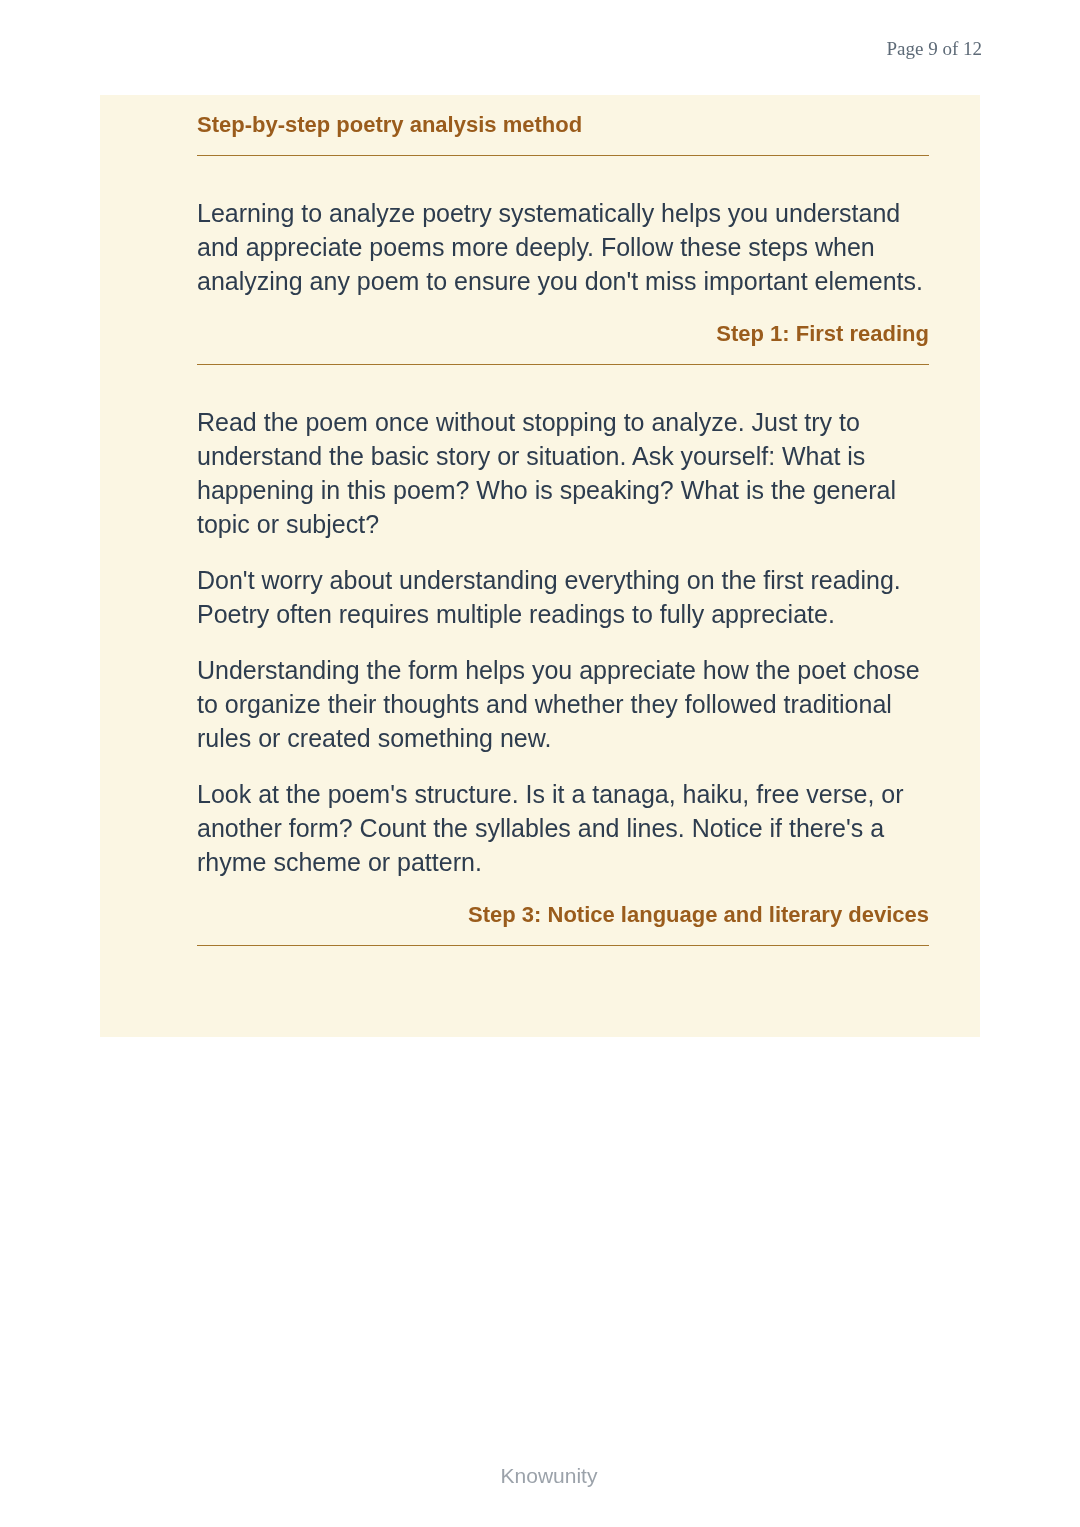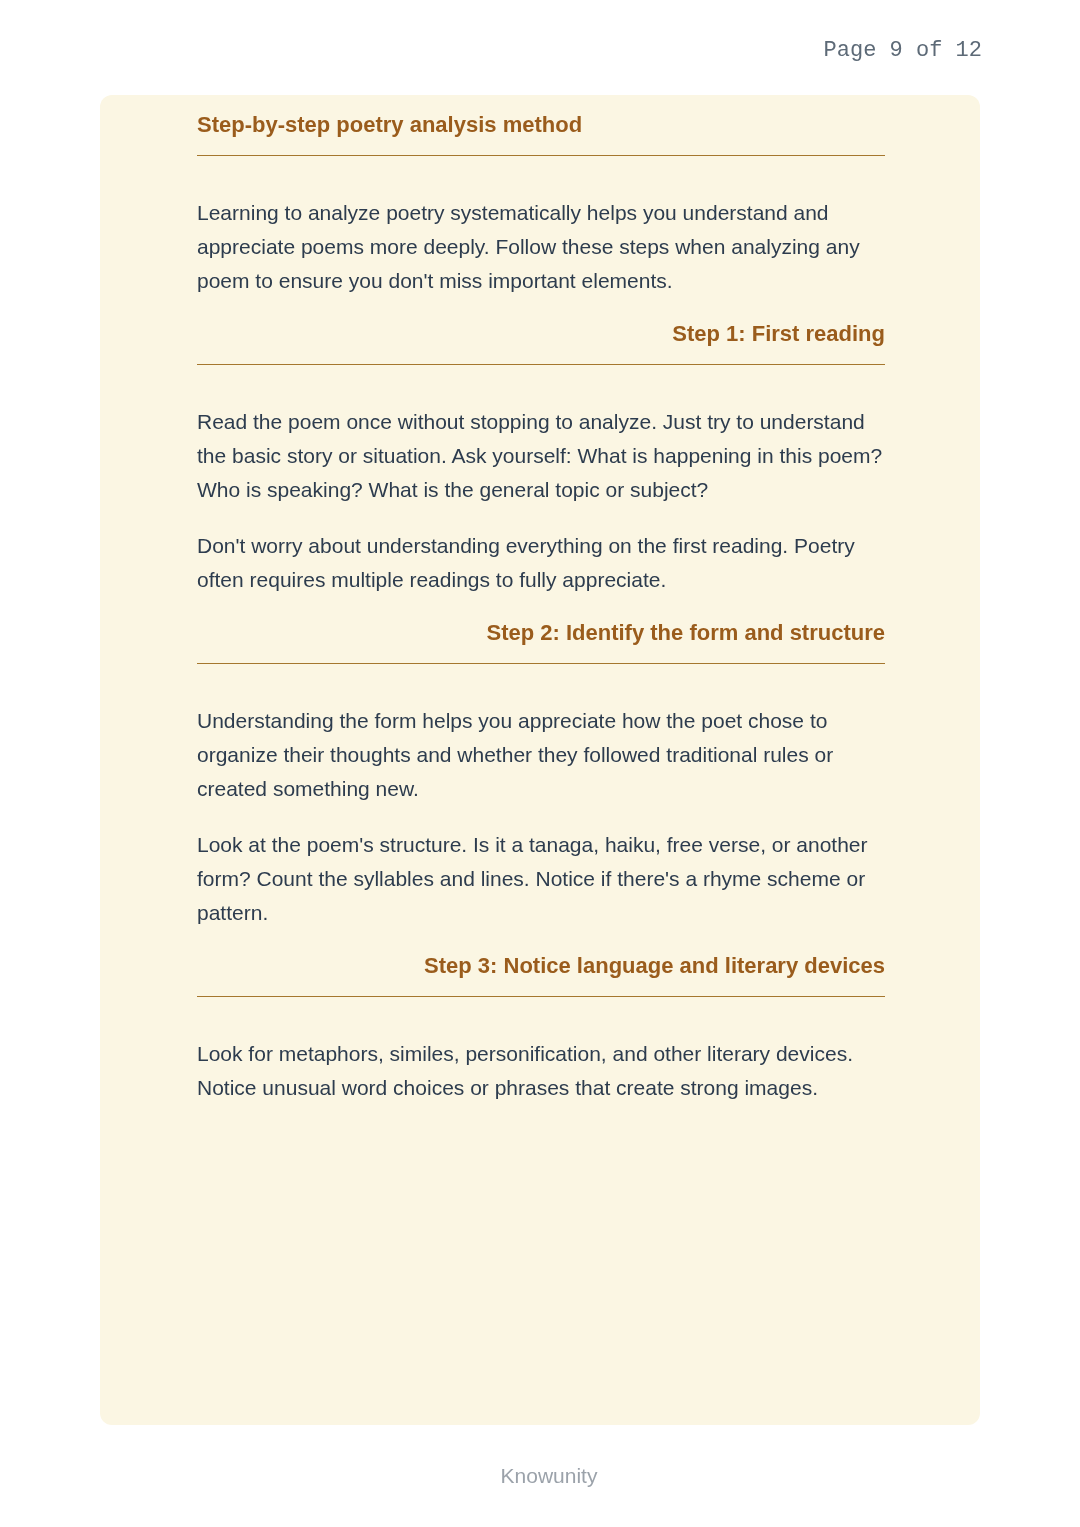--- a/index.html
+++ b/index.html
@@ -21,51 +21,50 @@
     position: relative;
     width: 1080px;
     height: 1527px;
     background: #ffffff;
     overflow: hidden;
   }
   .page-indicator {
     position: absolute;
     top: 38px;
     right: 98px;
-    font-family: Liberation Mono, monospace;
-    font-size: 22px;
+    font-family: Liberation Serif, serif;
+    font-size: 19px;
     color: var(--page-indicator);
   }
   .card {
     position: absolute;
     left: 100px;
     top: 95px;
     width: 880px;
-    height: 1330px;
+    height: 942px;
     background: var(--card-bg);
-    padding: 16px 95px 60px 97px;
-    border-radius: 12px;
+    padding: 16px 51px 60px 97px;
   }
   .doc-title,
   .section-heading {
     margin: 0 0 40px 0;
     font-size: 22px;
     line-height: 28px;
     font-weight: bold;
     color: var(--heading);
     padding-bottom: 16px;
     border-bottom: 1px solid var(--rule);
   }
   .section-heading {
     margin-top: 16px;
     text-align: right;
   }
   .body-text {
     margin: 0 0 22px 0;
-    font-size: 21px;
+    font-size: 25px;
     line-height: 34px;
     color: var(--body);
   }
   .footer-brand {
     position: absolute;
     top: 1464px;
     left: 0;
     width: 100%;
     text-align: center;
     font-size: 21px;
@@ -85,28 +84,26 @@
     <h1 class="doc-title">Step-by-step poetry analysis method</h1>
 
     <p class="body-text">Learning to analyze poetry systematically helps you understand and appreciate poems more deeply. Follow these steps when analyzing any poem to ensure you don't miss important elements.</p>
 
     <h2 class="section-heading">Step 1: First reading</h2>
 
     <p class="body-text">Read the poem once without stopping to analyze. Just try to understand the basic story or situation. Ask yourself: What is happening in this poem? Who is speaking? What is the general topic or subject?</p>
 
     <p class="body-text">Don't worry about understanding everything on the first reading. Poetry often requires multiple readings to fully appreciate.</p>
 
-    <h2 class="section-heading">Step 2: Identify the form and structure</h2>
 
     <p class="body-text">Understanding the form helps you appreciate how the poet chose to organize their thoughts and whether they followed traditional rules or created something new.</p>
 
     <p class="body-text">Look at the poem's structure. Is it a tanaga, haiku, free verse, or another form? Count the syllables and lines. Notice if there's a rhyme scheme or pattern.</p>
 
     <h2 class="section-heading">Step 3: Notice language and literary devices</h2>
 
-    <p class="body-text">Look for metaphors, similes, personification, and other literary devices. Notice unusual word choices or phrases that create strong images.</p>
 
 
   </div>
 
   <div class="footer-brand">Knowunity</div>
 
 </div>
 
 </body></html>

